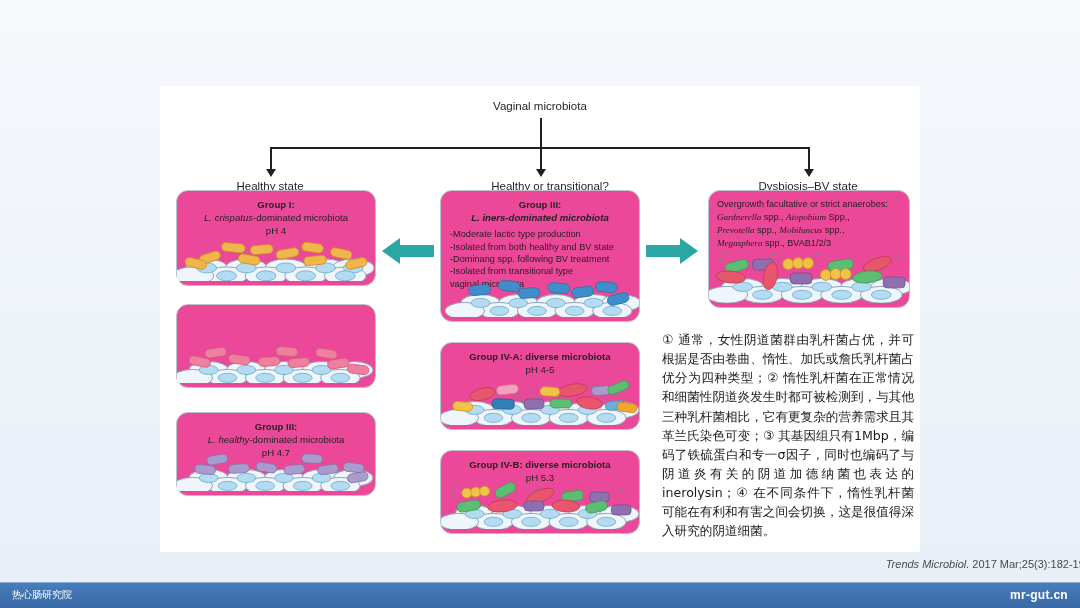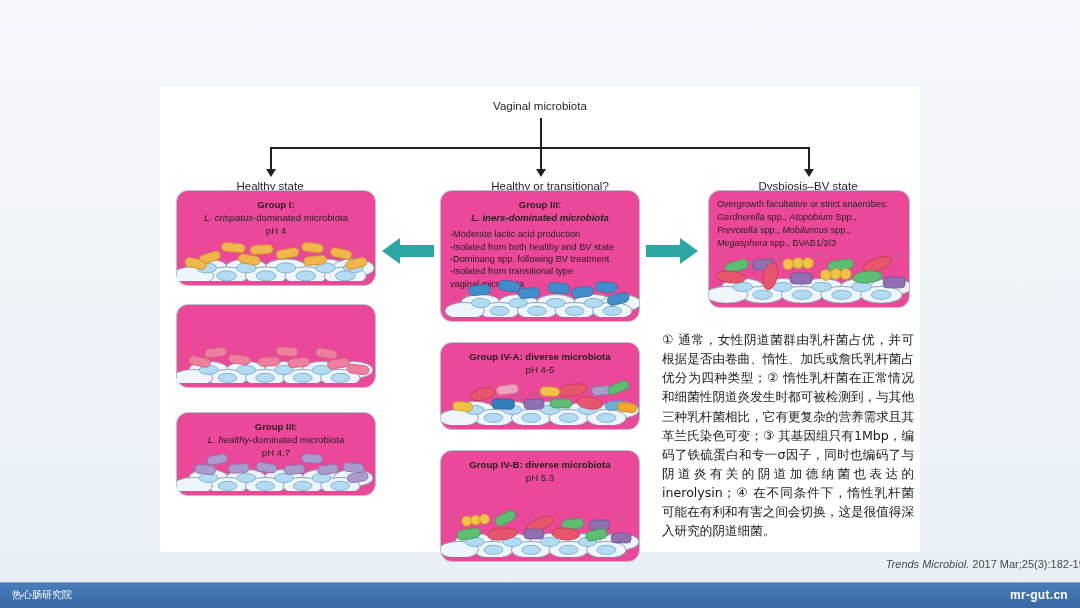--- a/index.html
+++ b/index.html
@@ -80,30 +80,30 @@
   .card-sub i { font-style: italic; }
   .card-ph    { font-size: 9.6px; line-height: 1.45; }
   .bullets {
     padding: 4px 8px 0 9px;
     text-align: left;
     font-size: 9.2px;
     line-height: 1.34;
     color: #231f20;
   }
   .anaerobe-head { font-size: 9.1px; line-height: 1.42; text-align:left; }
-  .anaerobe-head i { font-style: italic; }
+  .anaerobe-head i { font-style: italic; font-family: Liberation Serif, serif; }
 
   
   #card-g1 { left: 16px;  top: 104px; width: 200px; height: 96px; }
   #card-g2 { left: 16px;  top: 218px; width: 200px; height: 84px; }
   #card-g3 { left: 16px;  top: 326px; width: 200px; height: 84px; }
   
   #card-iners { left: 280px; top: 104px; width: 200px; height: 132px; }
   #card-iva   { left: 280px; top: 256px; width: 200px; height: 88px; }
-  #card-ivb   { left: 280px; top: 364px; width: 200px; height: 112px; }
+  #card-ivb   { left: 280px; top: 364px; width: 200px; height: 84px; }
   
   #card-dys   { left: 548px; top: 104px; width: 202px; height: 118px; }
 
   
   .art { position: absolute; left: 0; bottom: 4px; width: 100%; }
 
   
   .teal-arrow { position: absolute; }
 
   
@@ -294,21 +294,21 @@
         </g>
       </svg>
     </div>
 
     <div class="card" id="card-iners">
       <div class="card-text">
         <div class="card-title">Group III:</div>
         <div class="card-sub" style="font-weight:bold"><i>L. iners-dominated microbiota</i></div>
       </div>
       <div class="bullets">
-        <div>-Moderate lactic acid production</div>
+        <div>-Moderate lactic type production</div>
         <div>-Isolated from both healthy and BV state</div>
         <div>-Dominang spp. following BV treatment</div>
         <div>-Isolated from transitional type</div>
         <div> vaginal microbiota</div>
       </div>
       <svg class="art" height="40" viewBox="0 0 200 40">
         <g stroke="#8fa3b5" stroke-width="1" fill="#eef6fb">
           <ellipse cx="40" cy="26" rx="20" ry="8.5"></ellipse>
             <ellipse cx="78" cy="26" rx="20" ry="8.5"></ellipse>
           <ellipse cx="116" cy="26" rx="20" ry="8.5"></ellipse>

